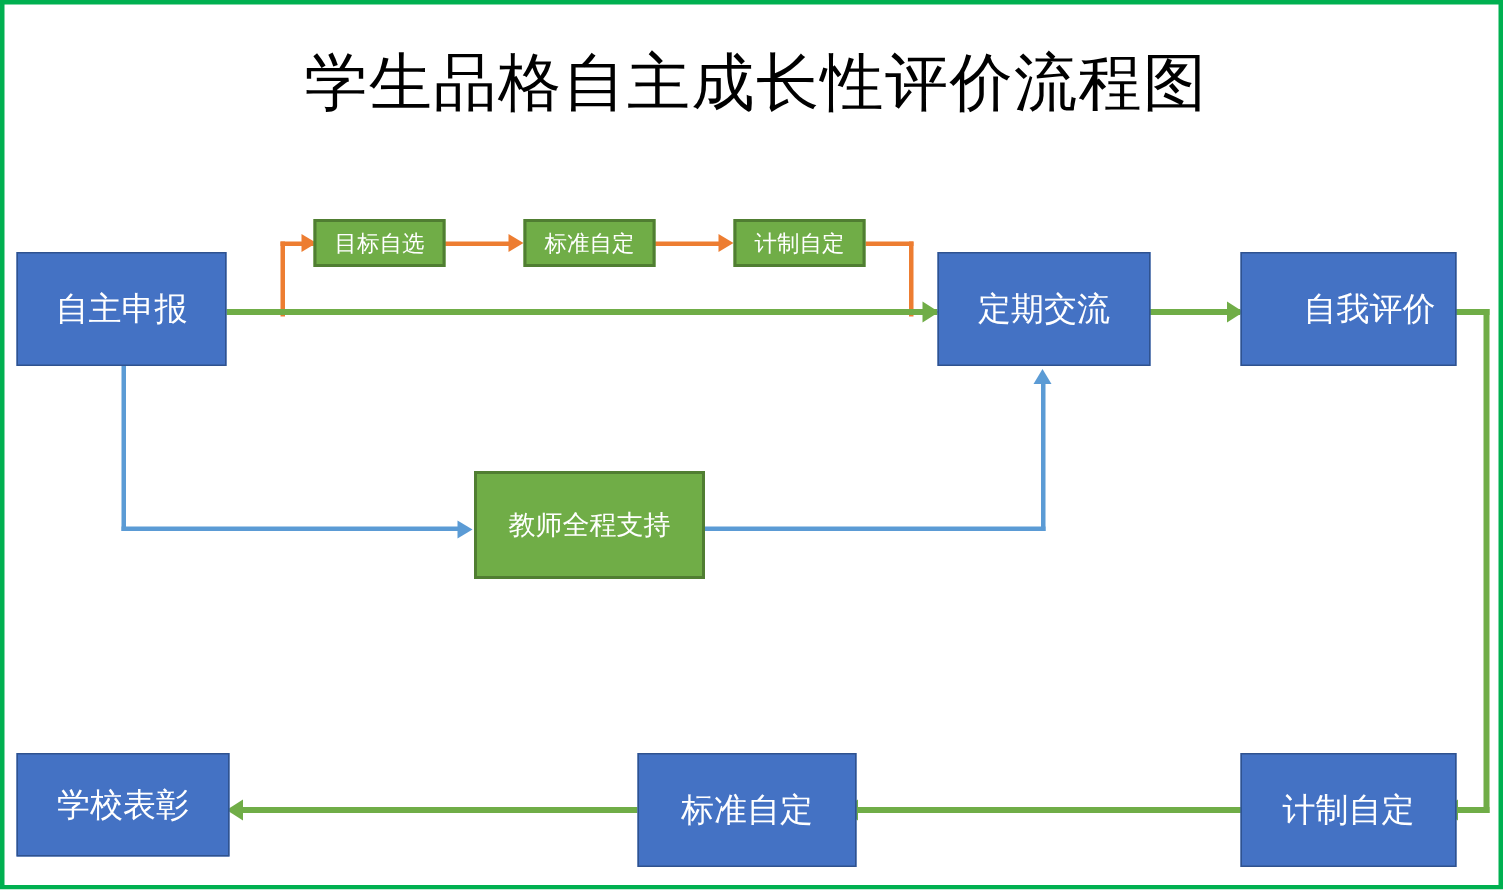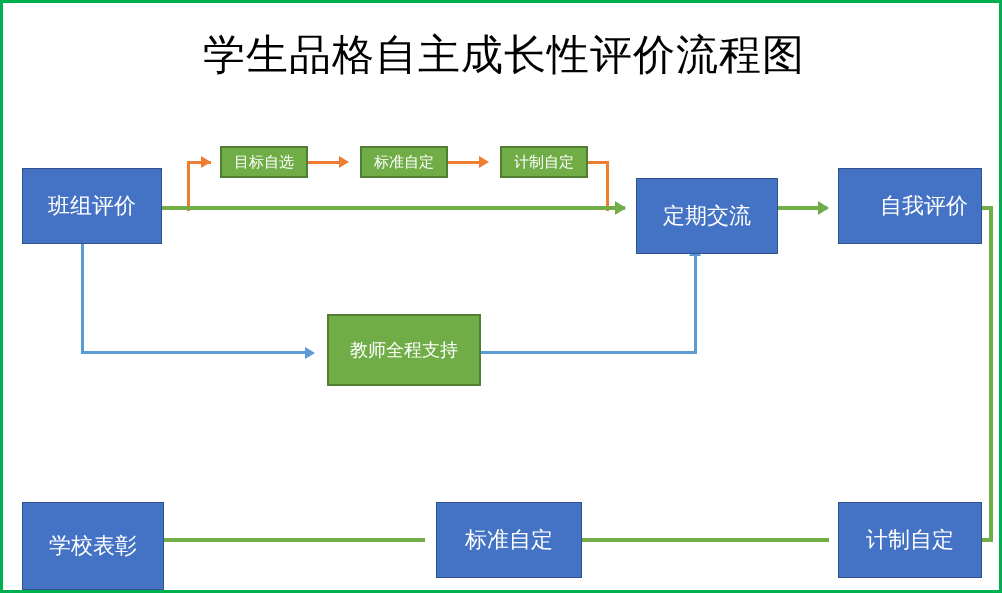--- a/index.html
+++ b/index.html
@@ -37,21 +37,20 @@
   .node {
     position: absolute;
     box-sizing: border-box;
     display: flex;
     align-items: center;
     justify-content: center;
     color: #ffffff;
     text-align: center;
     white-space: nowrap;
     z-index: 5;
-    margin-left: 11px;
   }
   .node.blue {
     background: #4472C4;
     border: 1px solid #2F528F;
     font-size: 22px;
   }
   .node.green {
     background: #70AD47;
     border: 2px solid #507E32;
     font-size: 18px;
@@ -153,52 +152,52 @@
   <div class="seg h g" style="left:966px; top:535px; width:24px;"></div>
   <div class="arrow left g" style="left:958px; top:530px;"></div>
 
   <div class="seg h g" style="left:566px; top:535px; width:260px;"></div>
   <div class="arrow left g" style="left:558px; top:530px;"></div>
 
   <div class="seg h g" style="left:156px; top:535px; width:266px;"></div>
   <div class="arrow left g" style="left:148px; top:530px;"></div>
 
   <div class="node blue" style="left:8px; top:165px; width:140px; height:76px;">
-    <span>班组评价</span>
+    <span>自主申报</span>
   </div>
 
   <div class="node green small" style="left:206px; top:143px; width:88px; height:32px;">
     <span>目标自选</span>
   </div>
 
   <div class="node green small" style="left:486px; top:143px; width:88px; height:32px;">
     <span>计制自定</span>
   </div>
 
   <div class="node green small" style="left:346px; top:143px; width:88px; height:32px;">
     <span>标准自定</span>
   </div>
 
-  <div class="node blue" style="left:622px; top:175px; width:142px; height:76px;">
+  <div class="node blue" style="left:622px; top:165px; width:142px; height:76px;">
     <span>定期交流</span>
   </div>
 
   <div class="node blue" style="left:824px; top:165px; width:144px; height:76px;padding-left:28px;">
     <span>自我评价</span>
   </div>
 
   <div class="node green" style="left:313px; top:311px; width:154px; height:72px;">
     <span>教师全程支持</span>
   </div>
 
   <div class="node blue" style="left:824px; top:499px; width:144px; height:76px;">
     <span>计制自定</span>
   </div>
 
   <div class="node blue" style="left:422px; top:499px; width:146px; height:76px;">
     <span>标准自定</span>
   </div>
 
-  <div class="node blue" style="left:8px; top:499px; width:142px; height:88px;">
+  <div class="node blue" style="left:8px; top:499px; width:142px; height:69px;">
     <span>学校表彰</span>
   </div>
 
 </div>
 
 </body></html>

